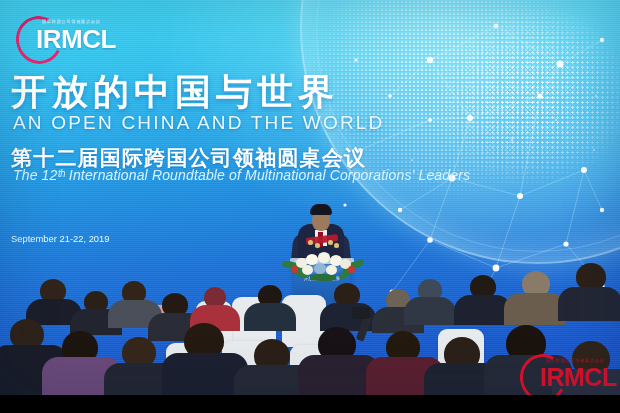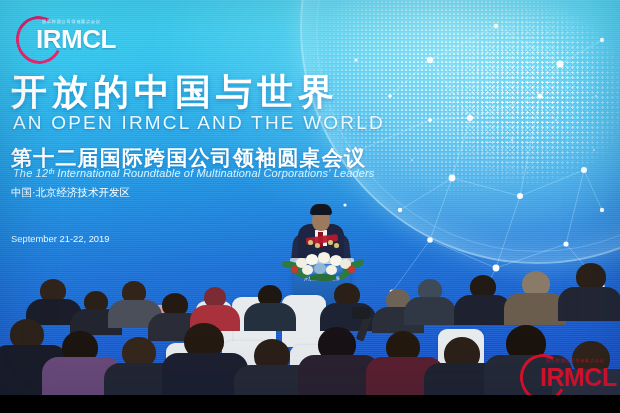--- a/index.html
+++ b/index.html
@@ -51,21 +51,21 @@
   .logo .cn{position:absolute;left:30px;top:5px;font-size:4.2px;letter-spacing:.7px;color:#ffffff;opacity:.92;white-space:nowrap;}
   .logo .word{position:absolute;left:24px;top:10px;font-size:26px;font-weight:bold;color:#fff;letter-spacing:-.5px;
     text-shadow:0 1px 2px rgba(0,60,120,.35);}
   .t-cn{position:absolute;left:11px;top:68px;font-size:36px;font-weight:bold;color:#ffffff;letter-spacing:5px;
     font-family:"Liberation Sans","DejaVu Sans",sans-serif;
     text-shadow:0 2px 5px rgba(0,70,140,.35);white-space:nowrap;}
   .t-en{position:absolute;left:13px;top:112px;font-size:19px;letter-spacing:2.2px;color:#eaf9ff;white-space:nowrap;
     text-shadow:0 1px 3px rgba(0,70,140,.35);}
   .t-sub-cn{position:absolute;left:11px;top:144px;font-size:21px;font-weight:bold;color:#ffffff;letter-spacing:1.2px;white-space:nowrap;
     text-shadow:0 1px 3px rgba(0,70,140,.35);}
-  .t-sub-en{position:absolute;left:13px;top:167px;font-size:11px;letter-spacing:.15px;color:#d8f3ff;white-space:nowrap;font-style:italic;}
+  .t-sub-en{position:absolute;left:13px;top:167px;font-size:14px;letter-spacing:.15px;color:#d8f3ff;white-space:nowrap;font-style:italic;}
   .t-loc1{position:absolute;left:11px;top:186px;font-size:10.5px;color:#ffffff;white-space:nowrap;}
   .t-loc2{position:absolute;left:11px;top:200px;font-size:11px;color:#ffffff;white-space:nowrap;font-weight:500;}
   .t-loc3{position:absolute;left:11px;top:221px;font-size:9.4px;color:#e9f8ff;white-space:nowrap;}
   .t-loc4{position:absolute;left:11px;top:233px;font-size:9.4px;color:#e9f8ff;white-space:nowrap;}
   
   .podium-wrap{position:absolute;left:262px;top:196px;width:120px;height:120px;}
   .body{position:absolute;left:36px;top:28px;width:46px;height:44px;background:#1d2542;border-radius:12px 12px 3px 3px;}
   .shoulderL{position:absolute;left:30px;top:38px;width:20px;height:34px;background:#222a49;border-radius:10px 2px 0 0;transform:rotate(6deg);}
   .shoulderR{position:absolute;left:68px;top:38px;width:20px;height:34px;background:#222a49;border-radius:2px 10px 0 0;transform:rotate(-6deg);}
   .head{position:absolute;left:50px;top:14px;width:18px;height:21px;background:#9d7a5e;border-radius:48% 48% 44% 44%;}
@@ -164,24 +164,23 @@
   </svg>
   <div class="scan"></div>
 
   <div class="logo">
     <div class="arc"></div>
     <div class="cn">国际跨国公司领袖圆桌会议</div>
     <div class="word">IRMCL</div>
   </div>
 
   <div class="t-cn">开放的中国与世界</div>
-  <div class="t-en">AN OPEN IRMCL AND THE WORLD</div>
+  <div class="t-en">AN OPEN CHINA AND THE WORLD</div>
   <div class="t-sub-cn">第十二届国际跨国公司领袖圆桌会议</div>
   <div class="t-sub-en">The 12ᵗʰ International Roundtable of Multinational Corporations' Leaders</div>
-  <div class="t-loc1">中国·北京经济技术开发区</div>
   <div class="t-loc4">September 21-22, 2019</div>
 
   <div class="podium-wrap">
     <div class="shoulderL"></div>
     <div class="shoulderR"></div>
     <div class="body"></div>
     <div class="shirt"></div>
     <div class="tie"></div>
     <div class="sash"></div>
     <div class="medal" style="left:46px;top:44px;"></div>

